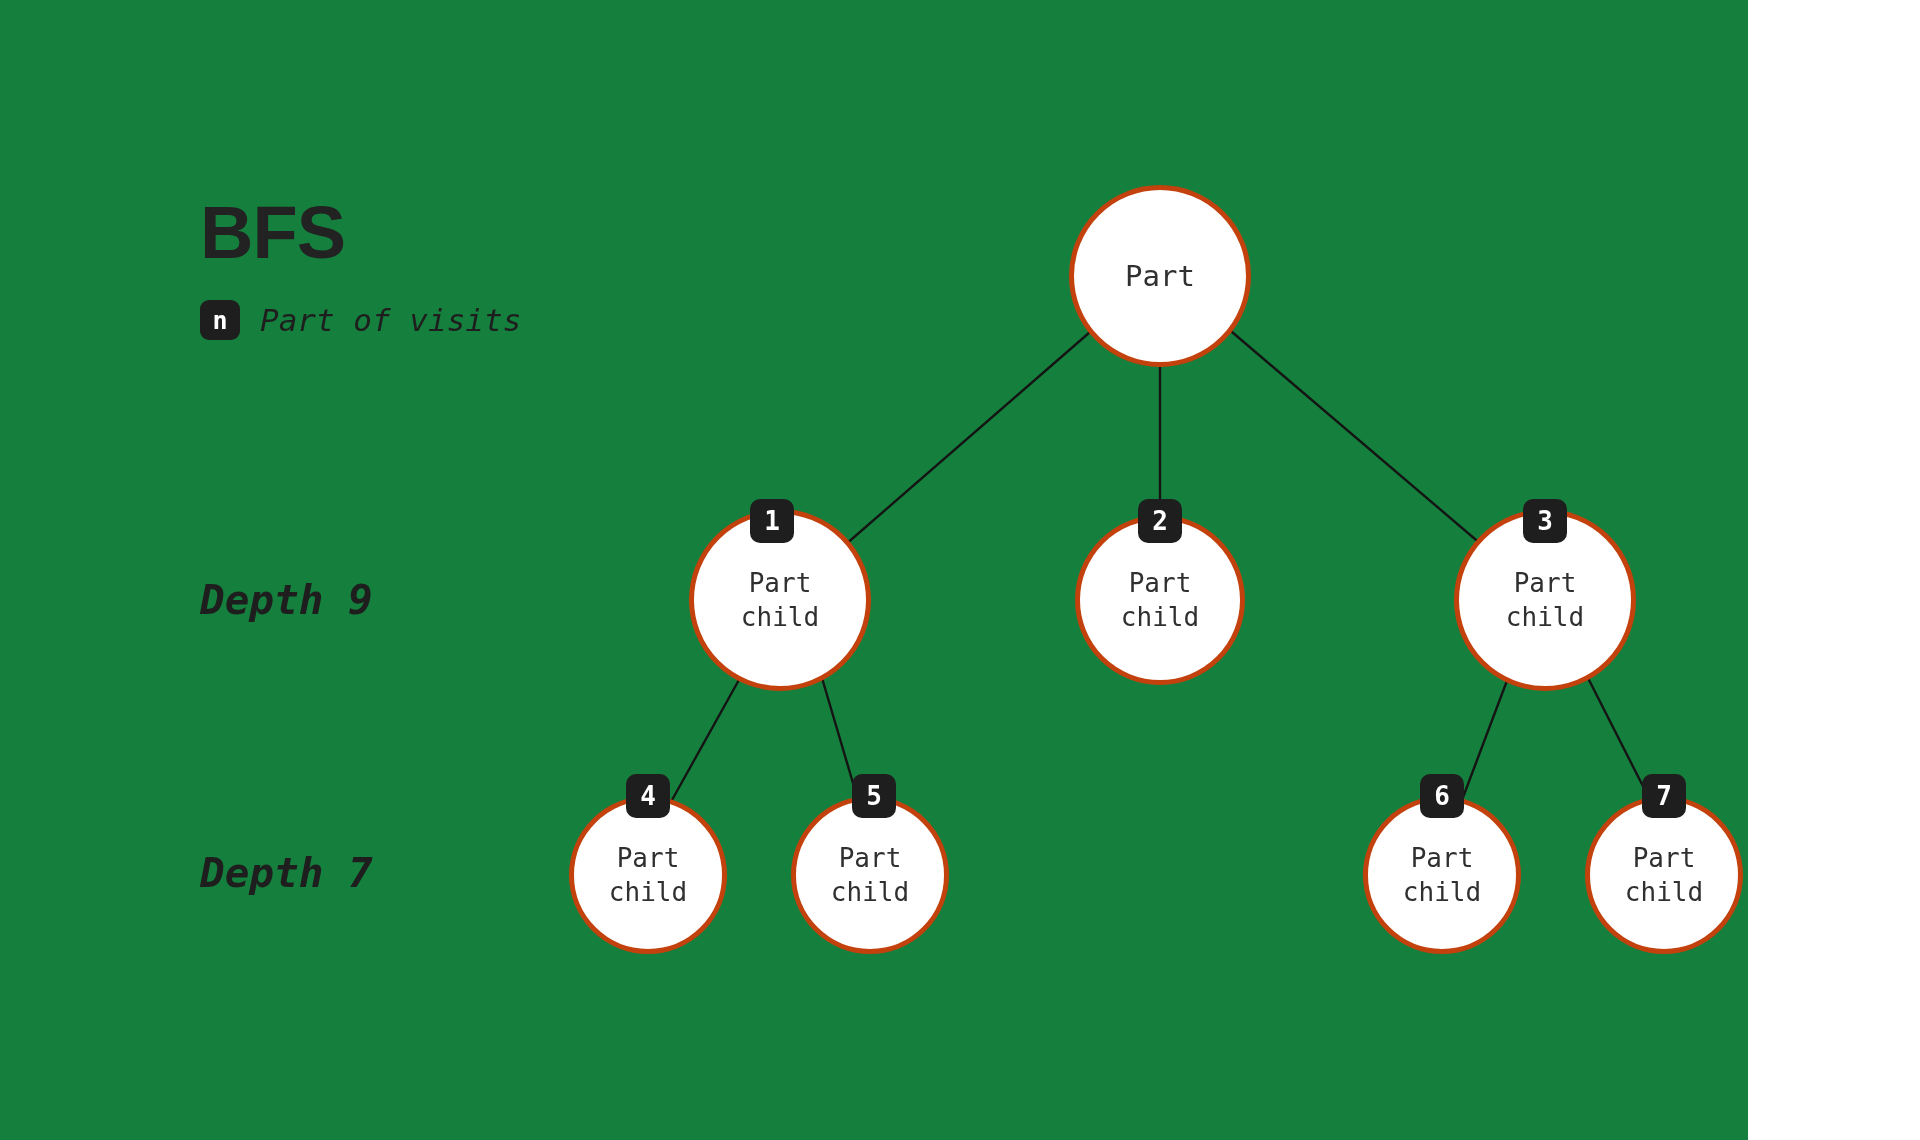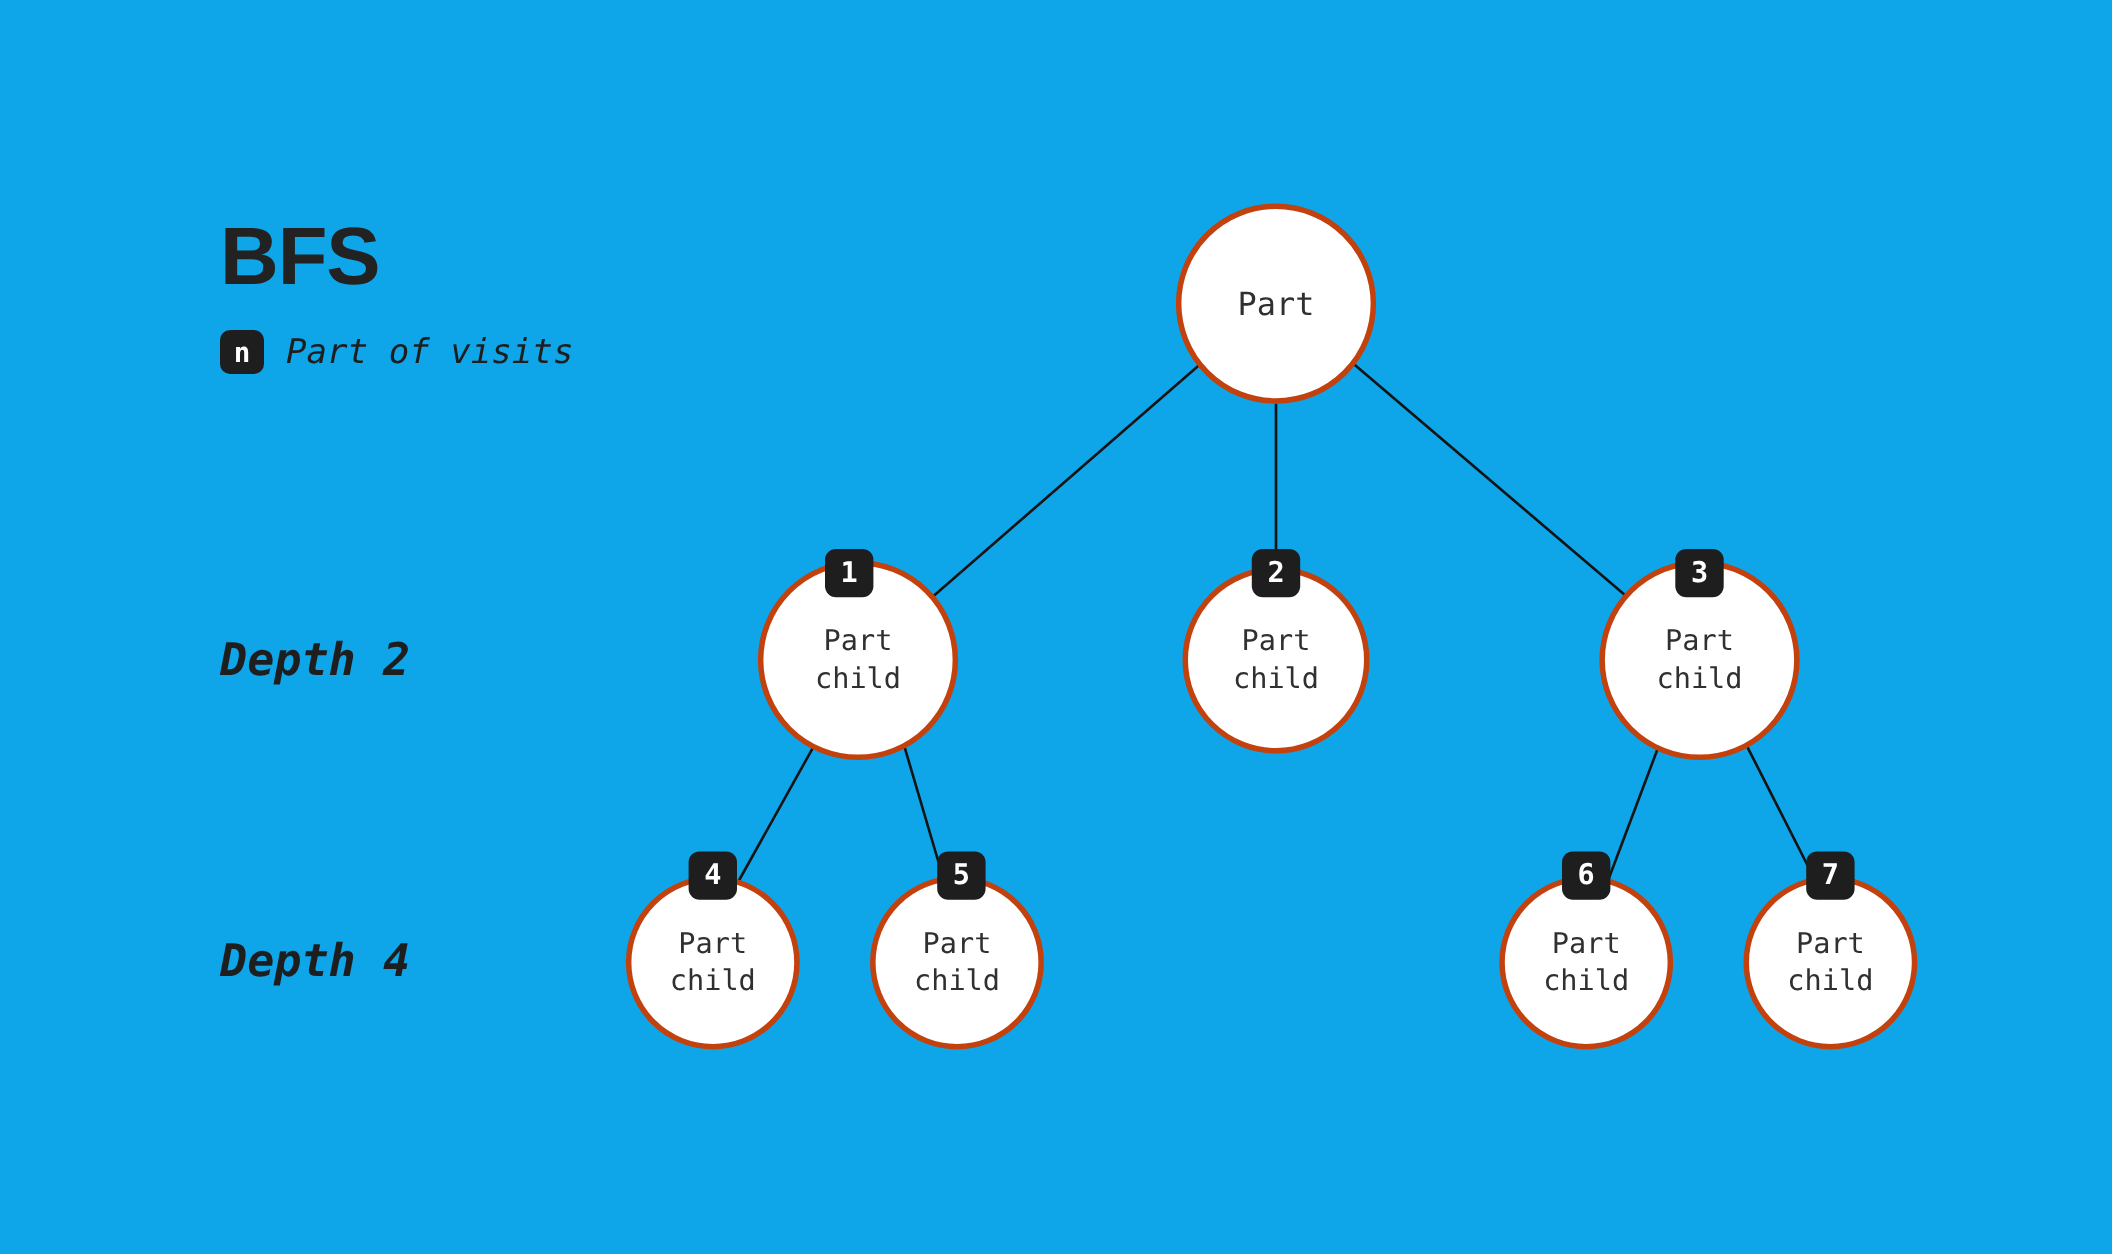--- a/index.html
+++ b/index.html
@@ -3,23 +3,23 @@
 <meta charset="utf-8">
 <title>BFS Tree Diagram</title>
 <style>
   html, body {
     margin: 0;
     padding: 0;
     background: #ffffff;
   }
   #stage {
     position: relative;
-    width: 1920px;
+    width: 1748px;
     height: 1140px;
-    background: #0ea5e9;
+    background: #15803d;
     overflow: hidden;
     font-family: "DejaVu Sans Mono", "Liberation Mono", monospace;
   }
 
   
   #title-block {
     position: absolute;
     left: 200px;
     top: 196px;
   }
@@ -137,22 +137,22 @@
 <div id="stage">
 
   <div id="title-block">
     <h1 id="page-title">BFS</h1>
     <div id="legend-row">
       <span class="legend-badge">n</span>
       <span id="legend-text">Part of visits</span>
     </div>
   </div>
 
-  <div class="depth-label" style="left:200px; top:600px;">Depth 2</div>
-  <div class="depth-label" style="left:200px; top:873px;">Depth 4</div>
+  <div class="depth-label" style="left:200px; top:600px;">Depth 9</div>
+  <div class="depth-label" style="left:200px; top:873px;">Depth 7</div>
 
   <svg id="edges" viewBox="0 0 1920 1140">
       <line x1="1090" y1="332" x2="845" y2="545" stroke="#141414"></line>
       <line x1="1160" y1="368" x2="1160" y2="516" stroke="#141414"></line>
       <line x1="1232" y1="332" x2="1482" y2="545" stroke="#141414"></line>
       <line x1="740" y1="678" x2="672" y2="800" stroke="#141414"></line>
       <line x1="822" y1="678" x2="858" y2="800" stroke="#141414"></line>
       <line x1="1508" y1="678" x2="1462" y2="800" stroke="#141414"></line>
       <line x1="1588" y1="678" x2="1650" y2="800" stroke="#141414"></line>
     </svg>

